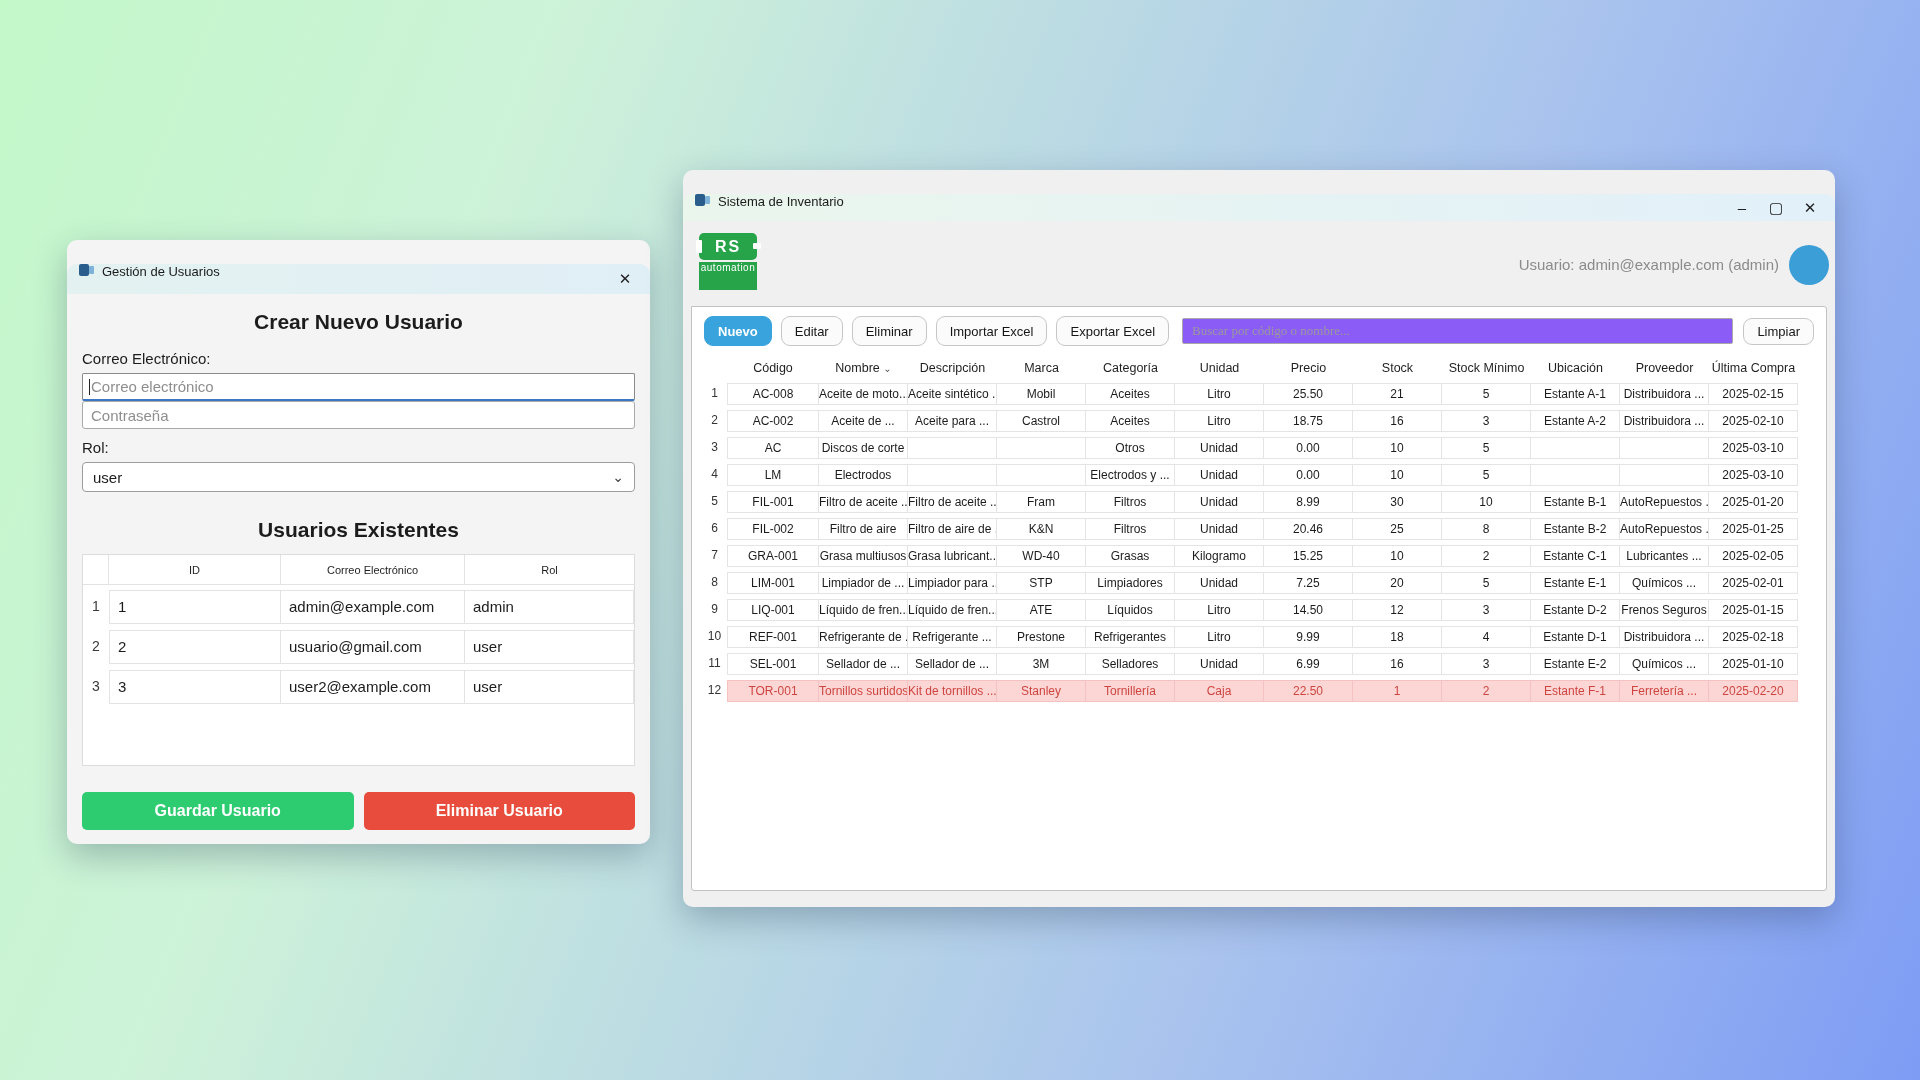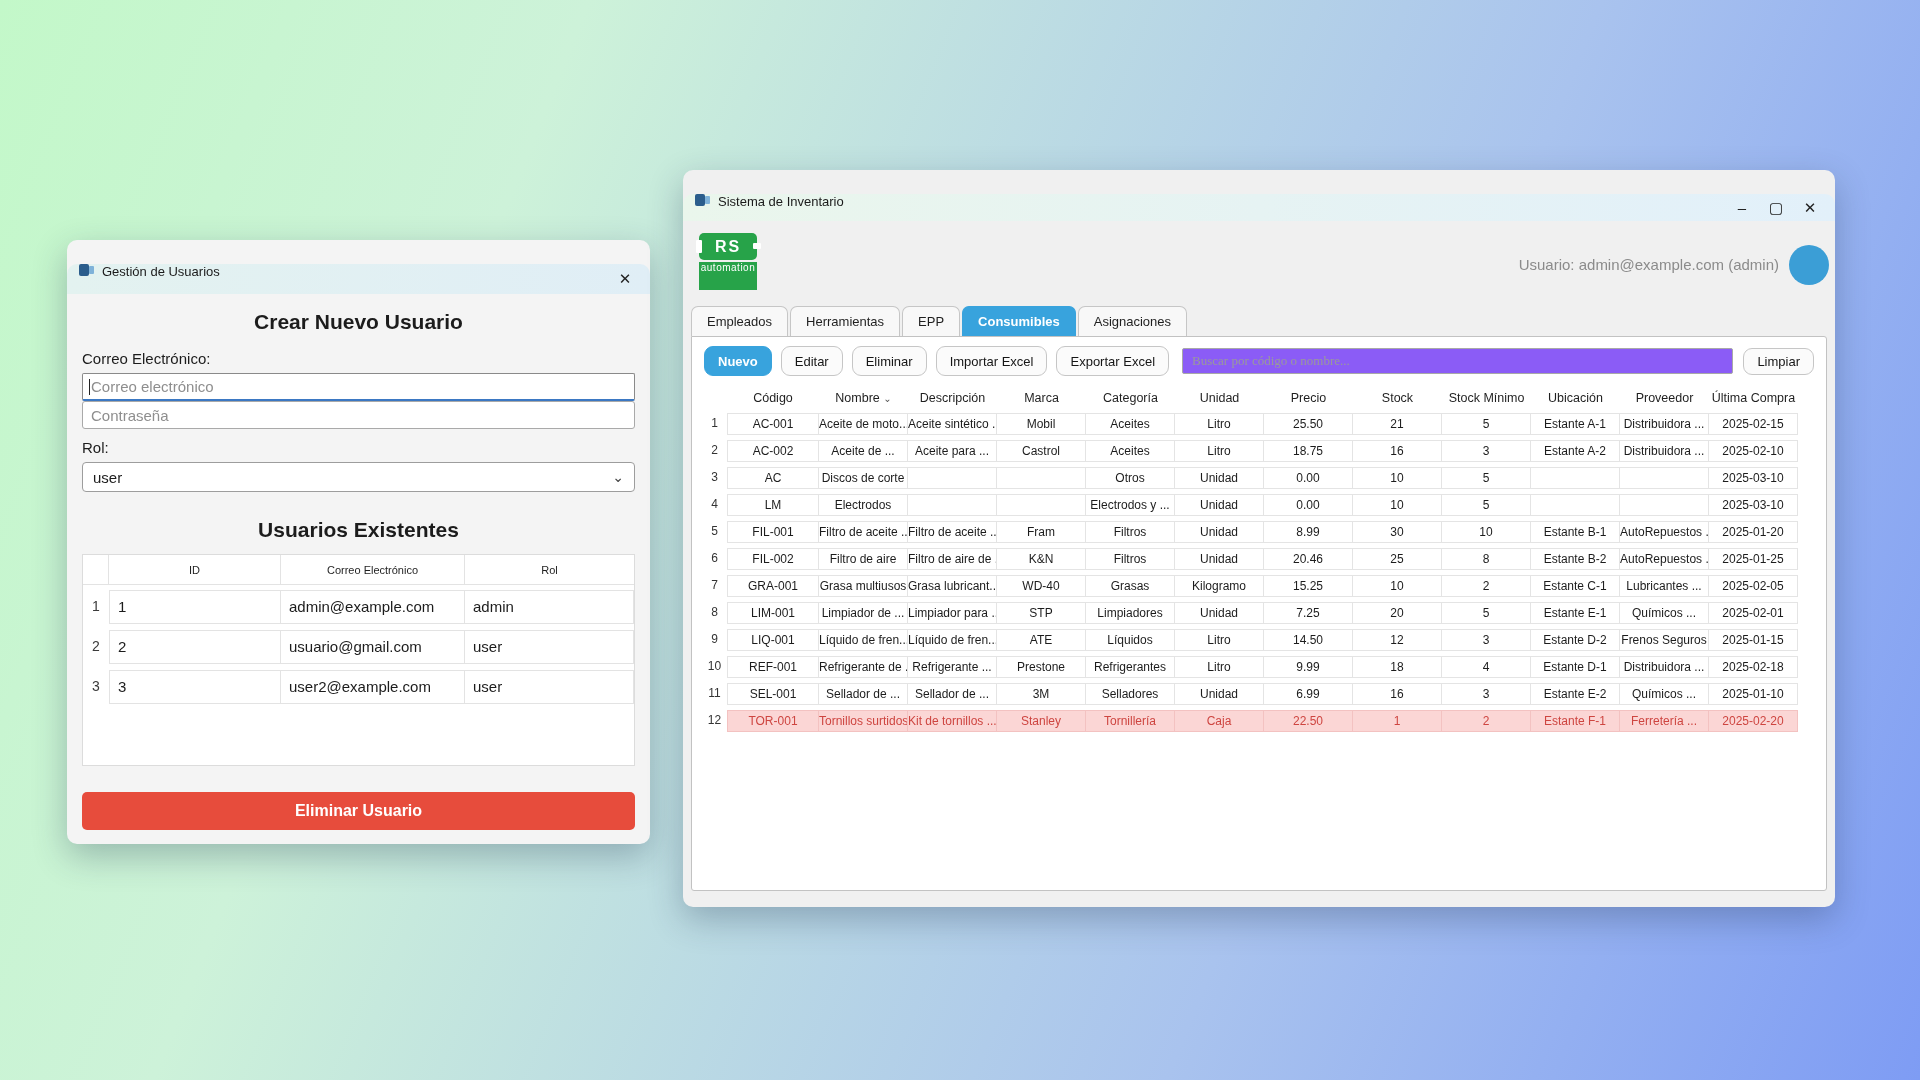--- a/index.html
+++ b/index.html
@@ -143,20 +143,21 @@
           <div class="u-row">
             <div class="u-cell gut c-gut">3</div>
             <div class="u-cell first c-id">3</div>
             <div class="u-cell c-mail">user2@example.com</div>
             <div class="u-cell c-rol">user</div>
           </div>
         </div>
     </div>
 
     <div class="btn-row">
+      <button class="big-btn green">Guardar Usuario</button>
       <button class="big-btn red">Eliminar Usuario</button>
     </div>
   </div>
 </section>
 
 <section class="win inv-win">
   <header class="titlebar inv-titlebar">
     <span class="win-icon">
         <i></i>
         <b></b>
@@ -170,27 +171,20 @@
 
   <div class="inv-header">
     <div class="logo">
       <div class="logo-rs">RS</div>
       <div class="logo-sub">automation</div>
     </div>
     <span class="user-info">Usuario: admin@example.com (admin)</span>
     <span class="avatar"></span>
   </div>
 
-  <div class="tabbar" id="inv-tabs">
-      <div class="tab">Empleados</div>
-      <div class="tab">Herramientas</div>
-      <div class="tab">EPP</div>
-      <div class="tab active">Consumibles</div>
-      <div class="tab">Asignaciones</div>
-    </div>
 
   <div class="pane">
     <div class="toolbar">
       <span id="inv-toolbar-buttons" style="display:flex;">
           <button class="tbtn primary">Nuevo</button>
           <button class="tbtn">Editar</button>
           <button class="tbtn">Eliminar</button>
           <button class="tbtn">Importar Excel</button>
           <button class="tbtn">Exportar Excel</button>
         </span>
@@ -210,21 +204,21 @@
           <div class="hcell">Precio</div>
           <div class="hcell">Stock</div>
           <div class="hcell">Stock Mínimo</div>
           <div class="hcell">Ubicación</div>
           <div class="hcell">Proveedor</div>
           <div class="hcell">Última Compra</div>
         </div>
       <div id="inv-body">
           <div class="trow">
             <div class="cell gut">1</div>
-            <div class="cell first w2">AC-001</div>
+            <div class="cell first w2">AC-008</div>
             <div class="cell">Aceite de moto...</div>
             <div class="cell">Aceite sintético ...</div>
             <div class="cell">Mobil</div>
             <div class="cell">Aceites</div>
             <div class="cell">Litro</div>
             <div class="cell">25.50</div>
             <div class="cell">21</div>
             <div class="cell">5</div>
             <div class="cell">Estante A-1</div>
             <div class="cell">Distribuidora ...</div>

